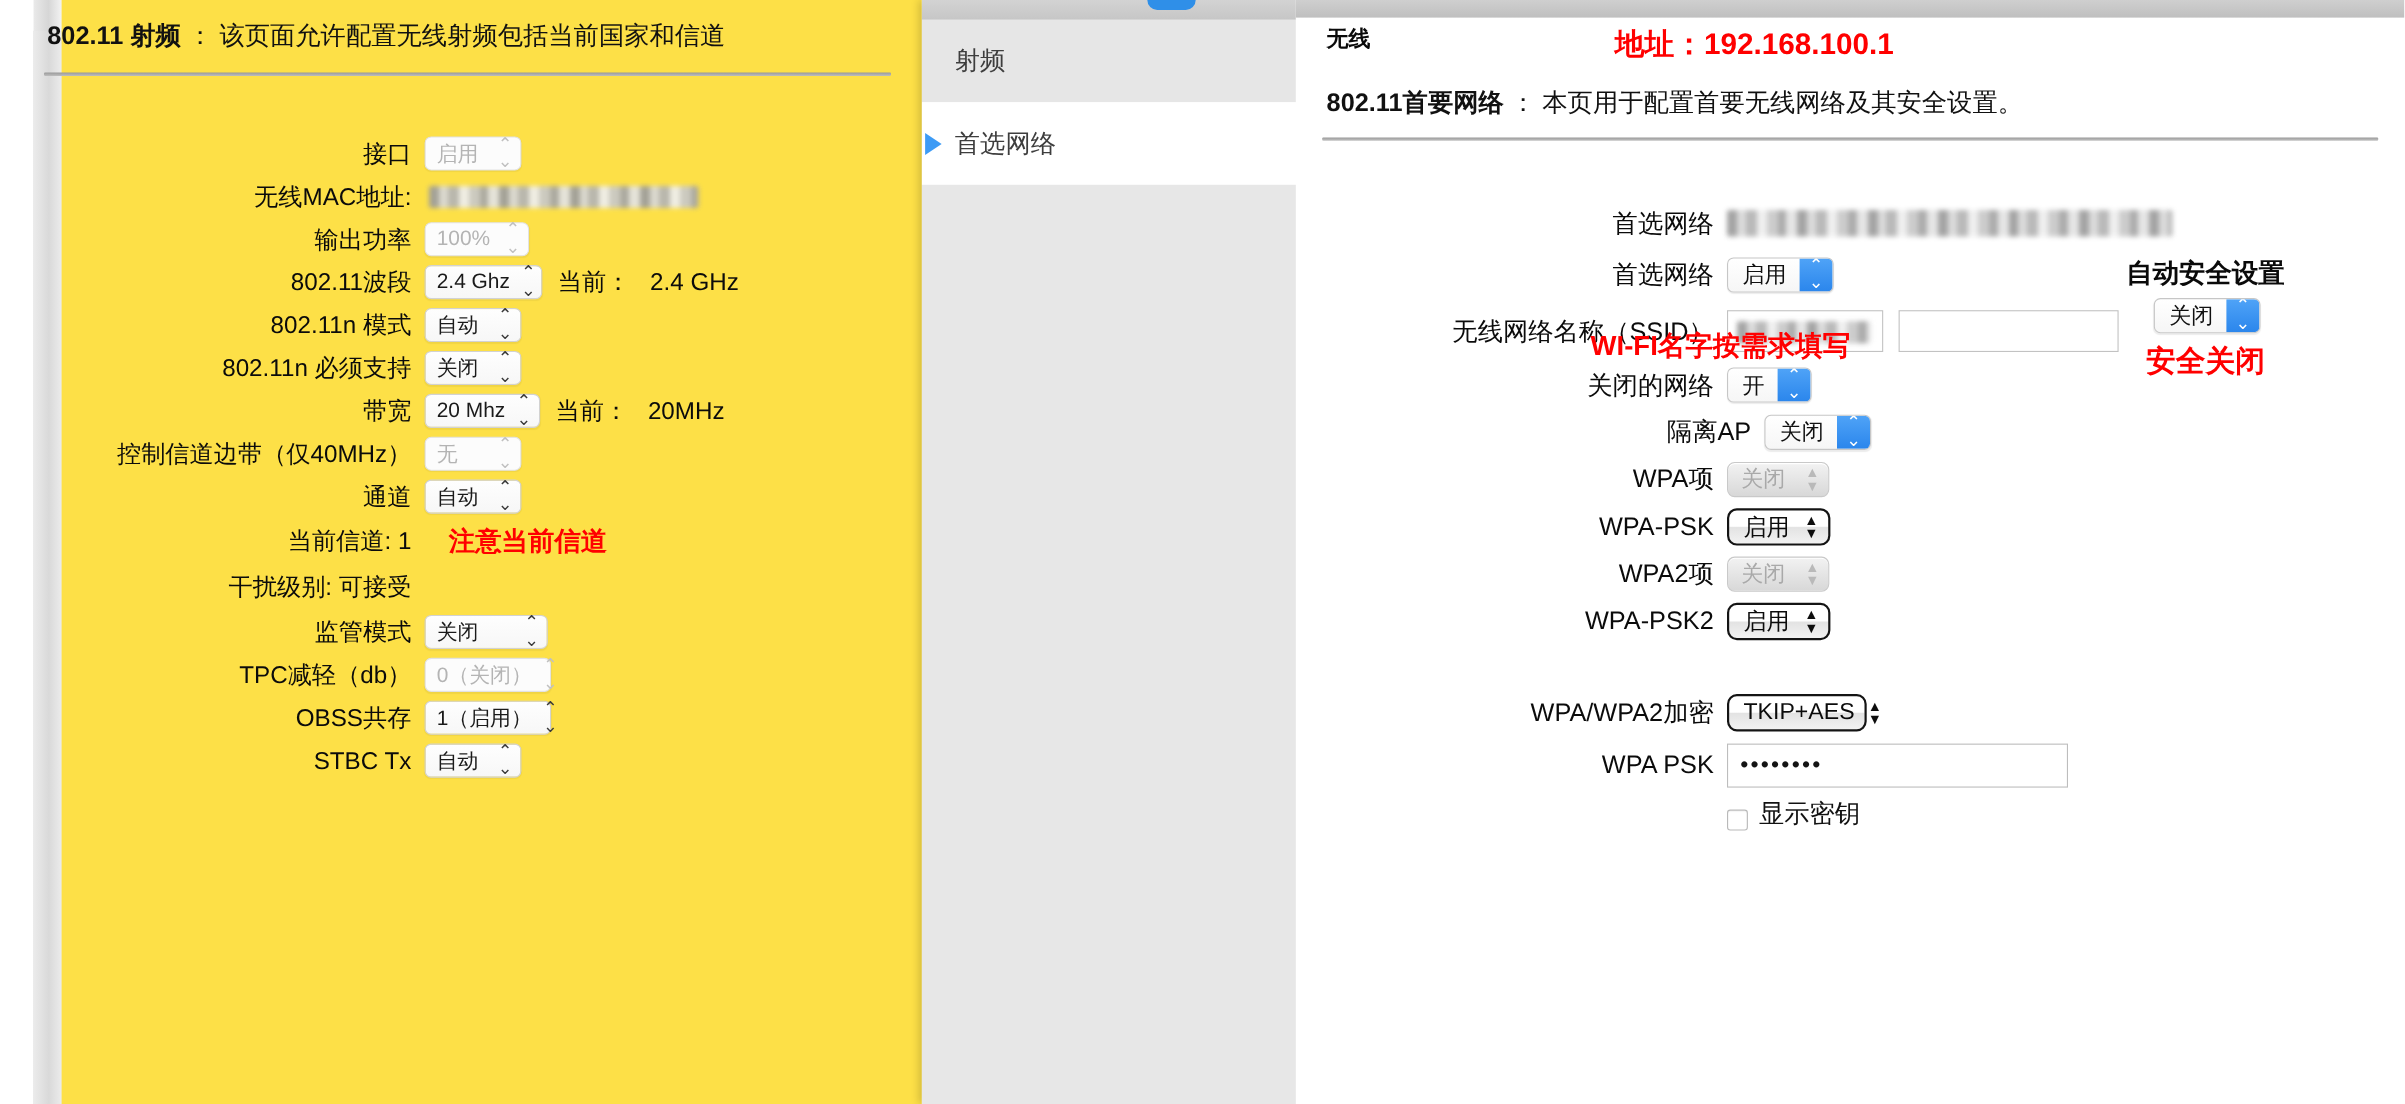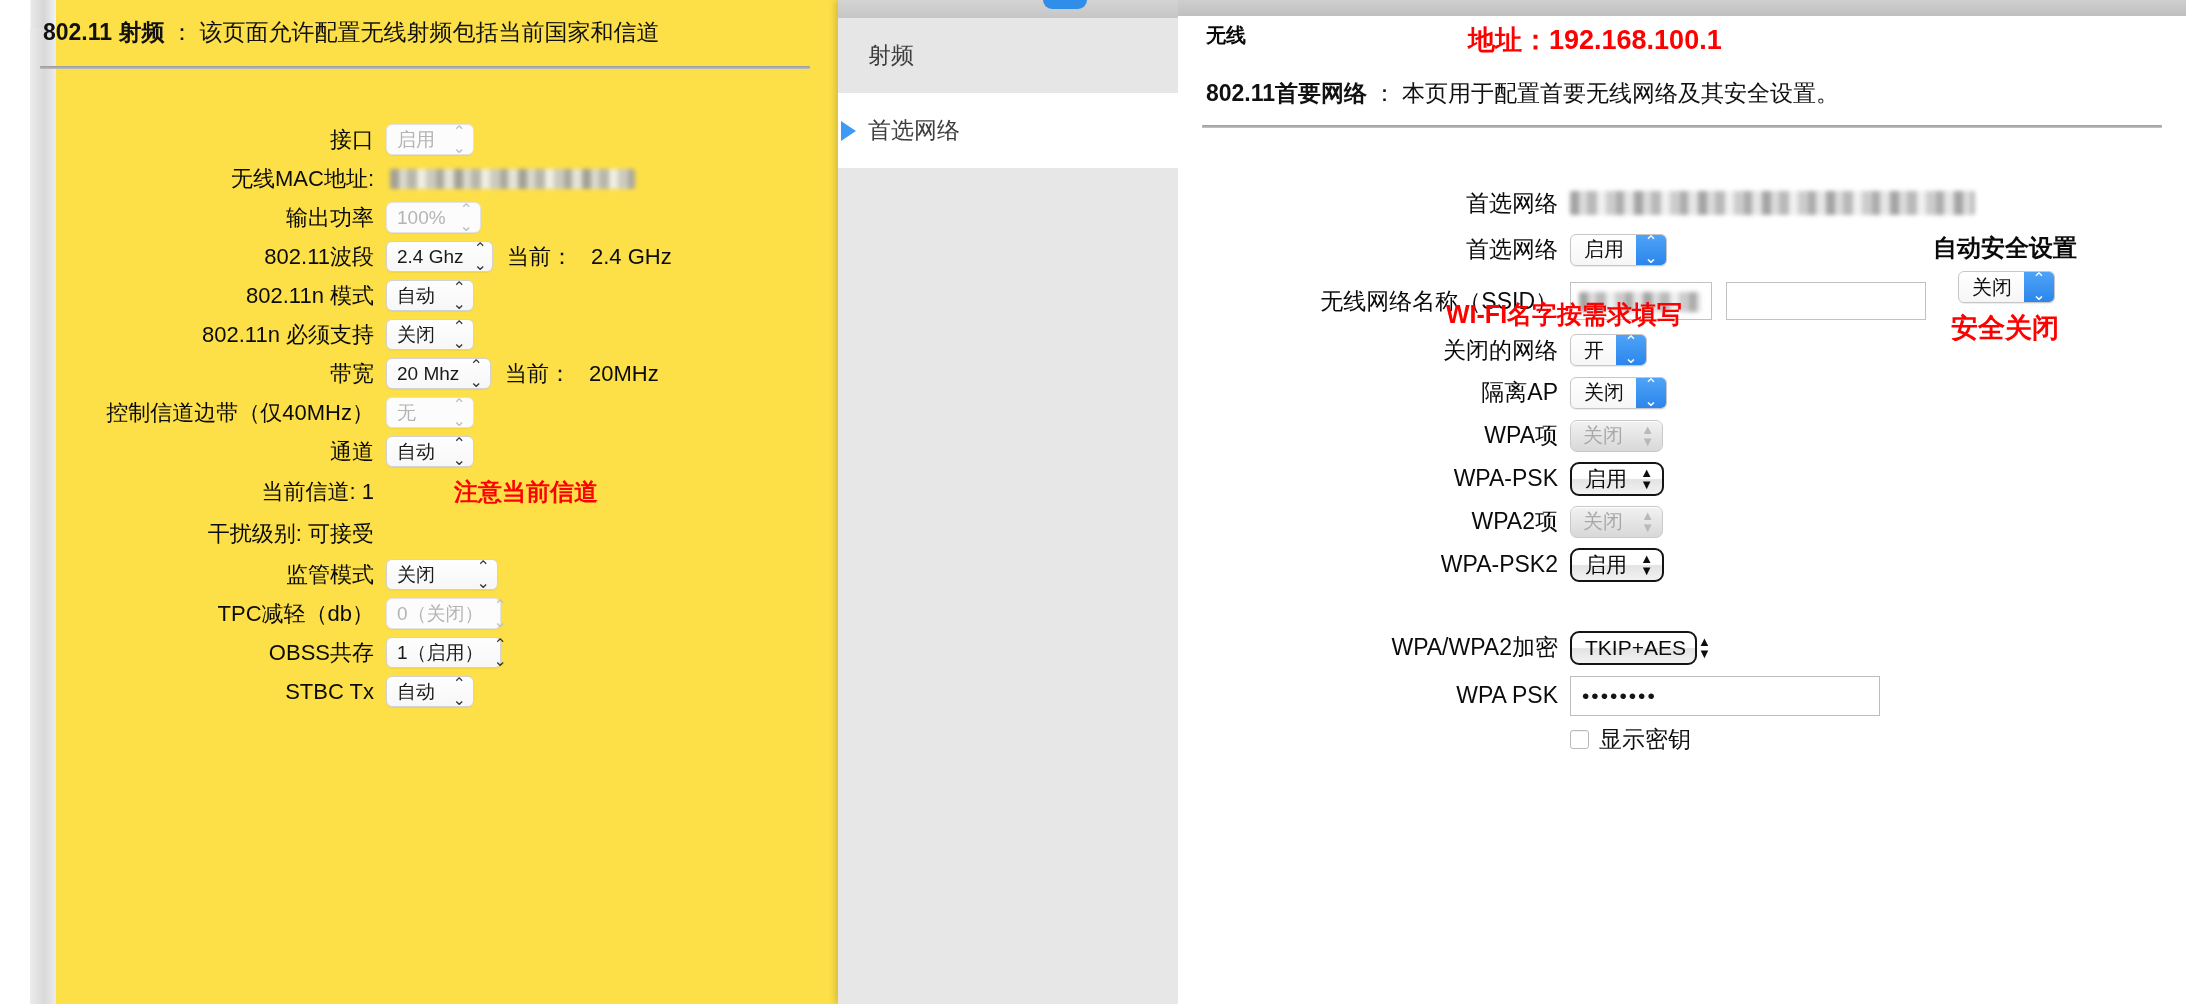--- a/index.html
+++ b/index.html
@@ -179,21 +179,21 @@
 
   .txtbox {
     display:inline-block; height:38px; border:1px solid #c2c2c2; background:#fff;
     vertical-align:middle;
   }
   .pwdbox {
     display:inline-flex; align-items:center; height:40px; width:310px;
     border:1px solid #bdbdbd; background:#fff; padding-left:11px;
     font-size:21px; letter-spacing:2px; color:#141414;
   }
-  .chkline { display:flex; align-items:center; font-size:23px; color:#111; }
+  .chkline { display:flex; align-items:flex-end; font-size:23px; color:#111; }
   .chkbox {
     width:19px;height:19px;border:1px solid #b9b9b9;border-radius:3px;background:#fff;
     margin-right:10px; box-shadow: inset 0 1px 1px rgba(0,0,0,.05);
   }
   .side-note {
     position:absolute; font-weight:700; white-space:nowrap;
   }
 </style>
 </head>
 <body>
@@ -281,21 +281,21 @@
         </div>
 
         <div class="row">
           <div class="lbl">通道</div>
           <div class="sel-mac" style="width:88px;">
             <span>自动</span>
             <span class="chev">⌃<br>⌄</span>
           </div>
         </div>
 
-        <div class="row" style="height:42px;gap:46px;">
+        <div class="row" style="height:42px;">
           <div class="lbl plain">当前信道: 1</div>
           <div class="anno-red" style="font-size:24px;padding-left:22px;">注意当前信道</div>
         </div>
 
         <div class="row" style="height:42px;">
           <div class="lbl plain">干扰级别: 可接受</div>
         </div>
 
         <div class="row">
           <div class="lbl">监管模式</div>
@@ -386,21 +386,21 @@
       </div>
 
       <div class="rrow" style="height:42px;">
         <div class="lbl">关闭的网络</div>
         <div class="sel-blue">
           <span class="v">开</span>
           <span class="arrow">⌃<br>⌄</span>
         </div>
       </div>
 
-      <div class="rrow" style="height:43px;">
+      <div class="rrow" style="height:43px;padding-left:34px;">
         <div class="lbl">隔离AP</div>
         <div class="sel-blue">
           <span class="v">关闭</span>
           <span class="arrow">⌃<br>⌄</span>
         </div>
       </div>
 
       <div class="rrow" style="height:43px;">
         <div class="lbl">WPA项</div>
         <div class="sel-dis">

